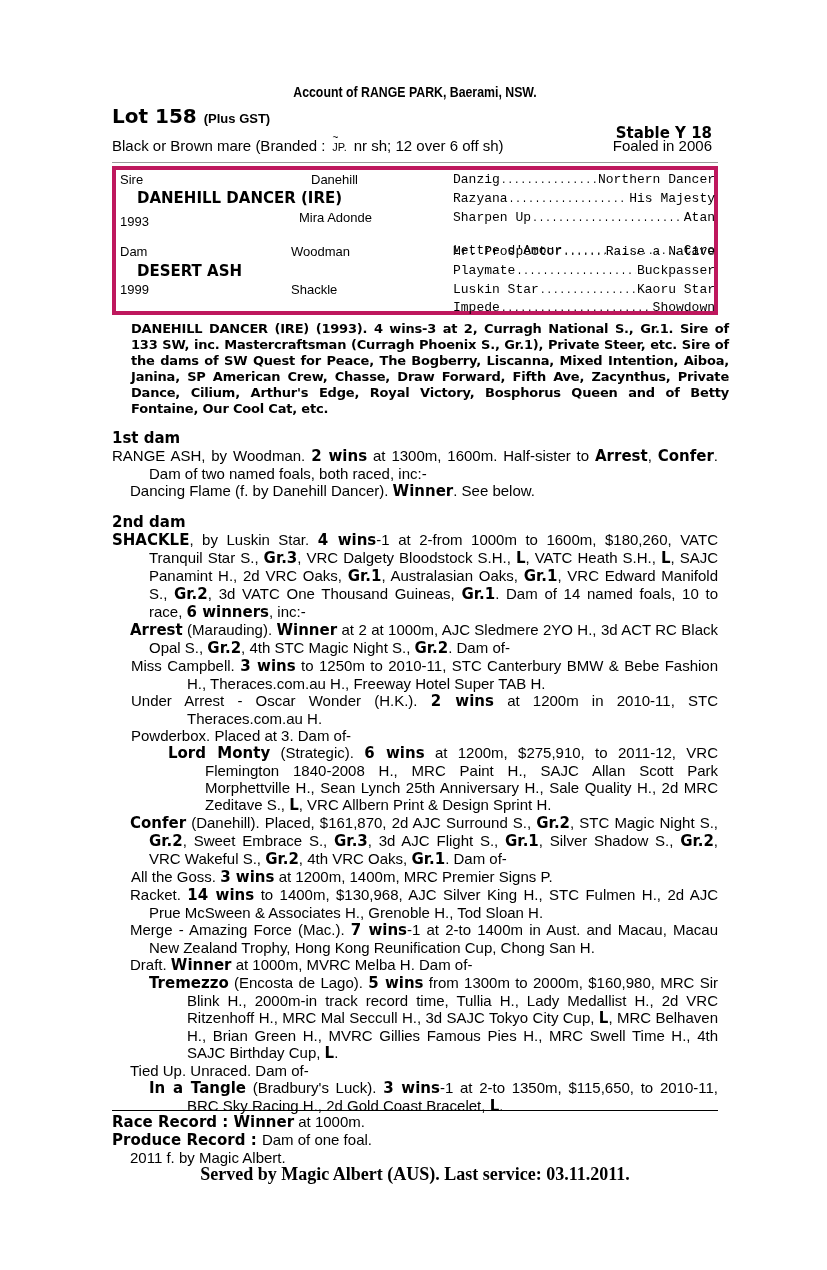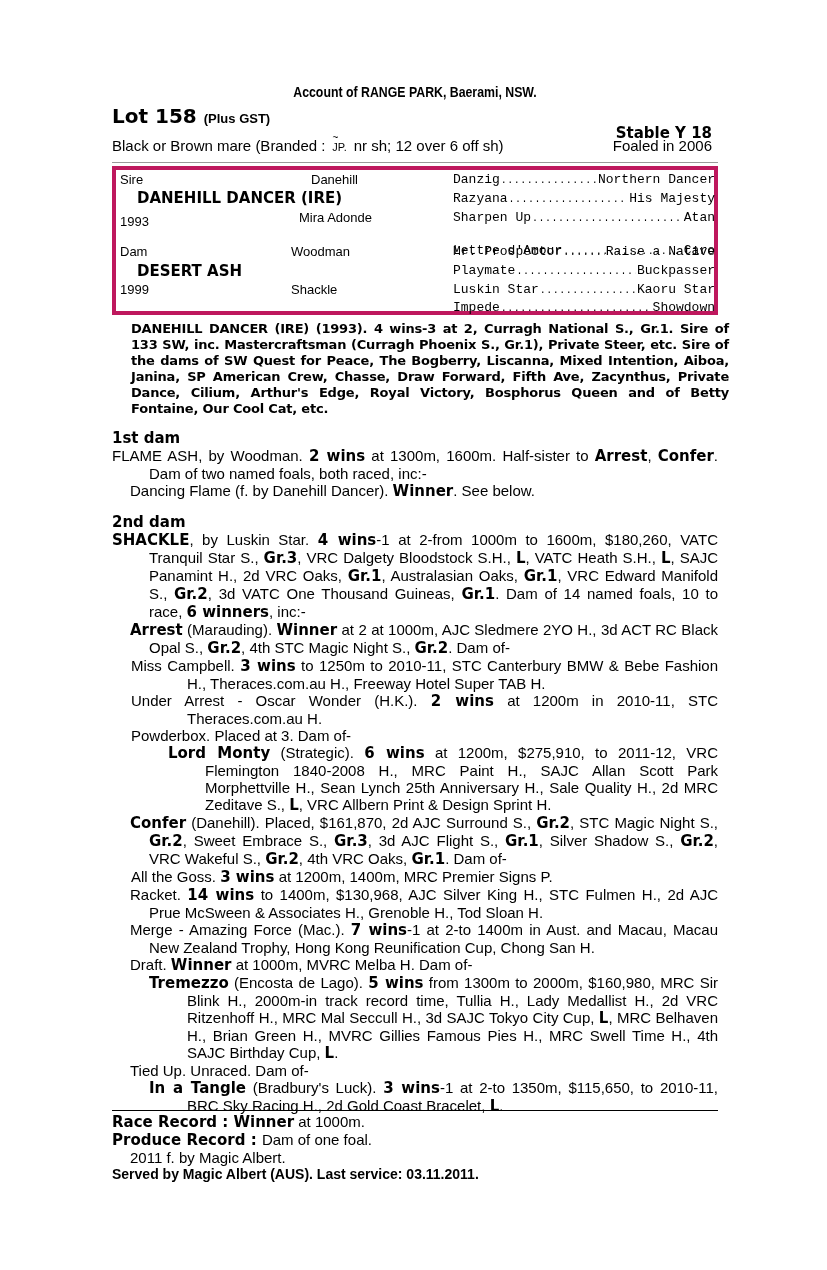--- a/index.html
+++ b/index.html
@@ -28,21 +28,21 @@
     .sect { position: absolute; left: 0; width: 606px; font-size: 15px; line-height: 17px; }
     .hd { font-family: "DejaVu Sans", sans-serif; font-weight: bold; font-size: 15px; }
     .p { text-align: justify; text-align-last: left; }
     .i0 { padding-left: 37px; text-indent: -37px; }
     .i1 { padding-left: 37px; text-indent: -19px; }
     .i2 { padding-left: 75px; text-indent: -56px; }
     .i3 { padding-left: 75px; text-indent: -38px; }
     .i4 { padding-left: 93px; text-indent: -37px; }
     .hr2 { position: absolute; top: 1110px; left: 0; width: 606px; border-top: 1.5px solid #000; }
     .footer { position: absolute; top: 1113px; left: 0; width: 606px; font-size: 15px; line-height: 17px; }
-    .served { font-family: Liberation Sans, sans-serif; font-weight: bold; font-size: 14px; }
+    .served { text-align: center; font-family: Liberation Serif, serif; font-weight: bold; font-size: 18px; }
   </style>
 </head>
 <body>
 
 <div class="page">
 
   <div class="acct">Account of RANGE PARK, Baerami, NSW.</div>
 
   <div class="lotline">
     <span class="lot"><span>Lot 158</span> <span class="plusgst">(Plus GST)</span></span>
@@ -112,21 +112,21 @@
         <span>Impede</span>
         <span class="dots"></span>
         <span>Showdown</span>
       </div>
   </div>
 
   <div class="sirebio">DANEHILL DANCER (IRE) (1993). 4 wins-3 at 2, Curragh National S., Gr.1. Sire of 133 SW, inc. Mastercraftsman (Curragh Phoenix S., Gr.1), Private Steer, etc. Sire of the dams of SW Quest for Peace, The Bogberry, Liscanna, Mixed Intention, Aiboa, Janina, SP American Crew, Chasse, Draw Forward, Fifth Ave, Zacynthus, Private Dance, Cilium, Arthur's Edge, Royal Victory, Bosphorus Queen and of Betty Fontaine, Our Cool Cat, etc.</div>
 
   <div class="sect" style="top:430px;">
     <div class="hd">1st dam</div>
-    <div class="p i0"><span>FLAME ASH, by Woodman. </span><b class="b">2 wins</b><span> at 1300m, 1600m. Half-sister to </span><b class="b">Arrest</b><span>, </span><b class="b">Confer</b><span>. Dam of two named foals, both raced, inc:-</span></div>
+    <div class="p i0"><span>RANGE ASH, by Woodman. </span><b class="b">2 wins</b><span> at 1300m, 1600m. Half-sister to </span><b class="b">Arrest</b><span>, </span><b class="b">Confer</b><span>. Dam of two named foals, both raced, inc:-</span></div>
     <div class="p i1"><span>Dancing Flame (f. by Danehill Dancer). </span><b class="b">Winner</b><span>. See below.</span></div>
   </div>
 
   <div class="sect" style="top:514px;">
     <div class="hd">2nd dam</div>
     <div class="p i0"><b class="b">SHACKLE</b><span>, by Luskin Star. </span><b class="b">4 wins</b><span>-1 at 2-from 1000m to 1600m, $180,260, VATC Tranquil Star S., </span><b class="b">Gr.3</b><span>, VRC Dalgety Bloodstock S.H., </span><b class="b">L</b><span>, VATC Heath S.H., </span><b class="b">L</b><span>, SAJC Panamint H., 2d VRC Oaks, </span><b class="b">Gr.1</b><span>, Australasian Oaks, </span><b class="b">Gr.1</b><span>, VRC Edward Manifold S., </span><b class="b">Gr.2</b><span>, 3d VATC One Thousand Guineas, </span><b class="b">Gr.1</b><span>. Dam of 14 named foals, 10 to race, </span><b class="b">6 winners</b><span>, inc:-</span></div>
 
     <div class="p i1"><b class="b">Arrest</b><span> (Marauding). </span><b class="b">Winner</b><span> at 2 at 1000m, AJC Sledmere 2YO H., 3d ACT RC Black Opal S., </span><b class="b">Gr.2</b><span>, 4th STC Magic Night S., </span><b class="b">Gr.2</b><span>. Dam of-</span></div>
     <div class="p i2"><span>Miss Campbell. </span><b class="b">3 wins</b><span> to 1250m to 2010-11, STC Canterbury BMW &amp; Bebe Fashion H., Theraces.com.au H., Freeway Hotel Super TAB H.</span></div>
     <div class="p i2"><span>Under Arrest - Oscar Wonder (H.K.). </span><b class="b">2 wins</b><span> at 1200m in 2010-11, STC Theraces.com.au H.</span></div>

